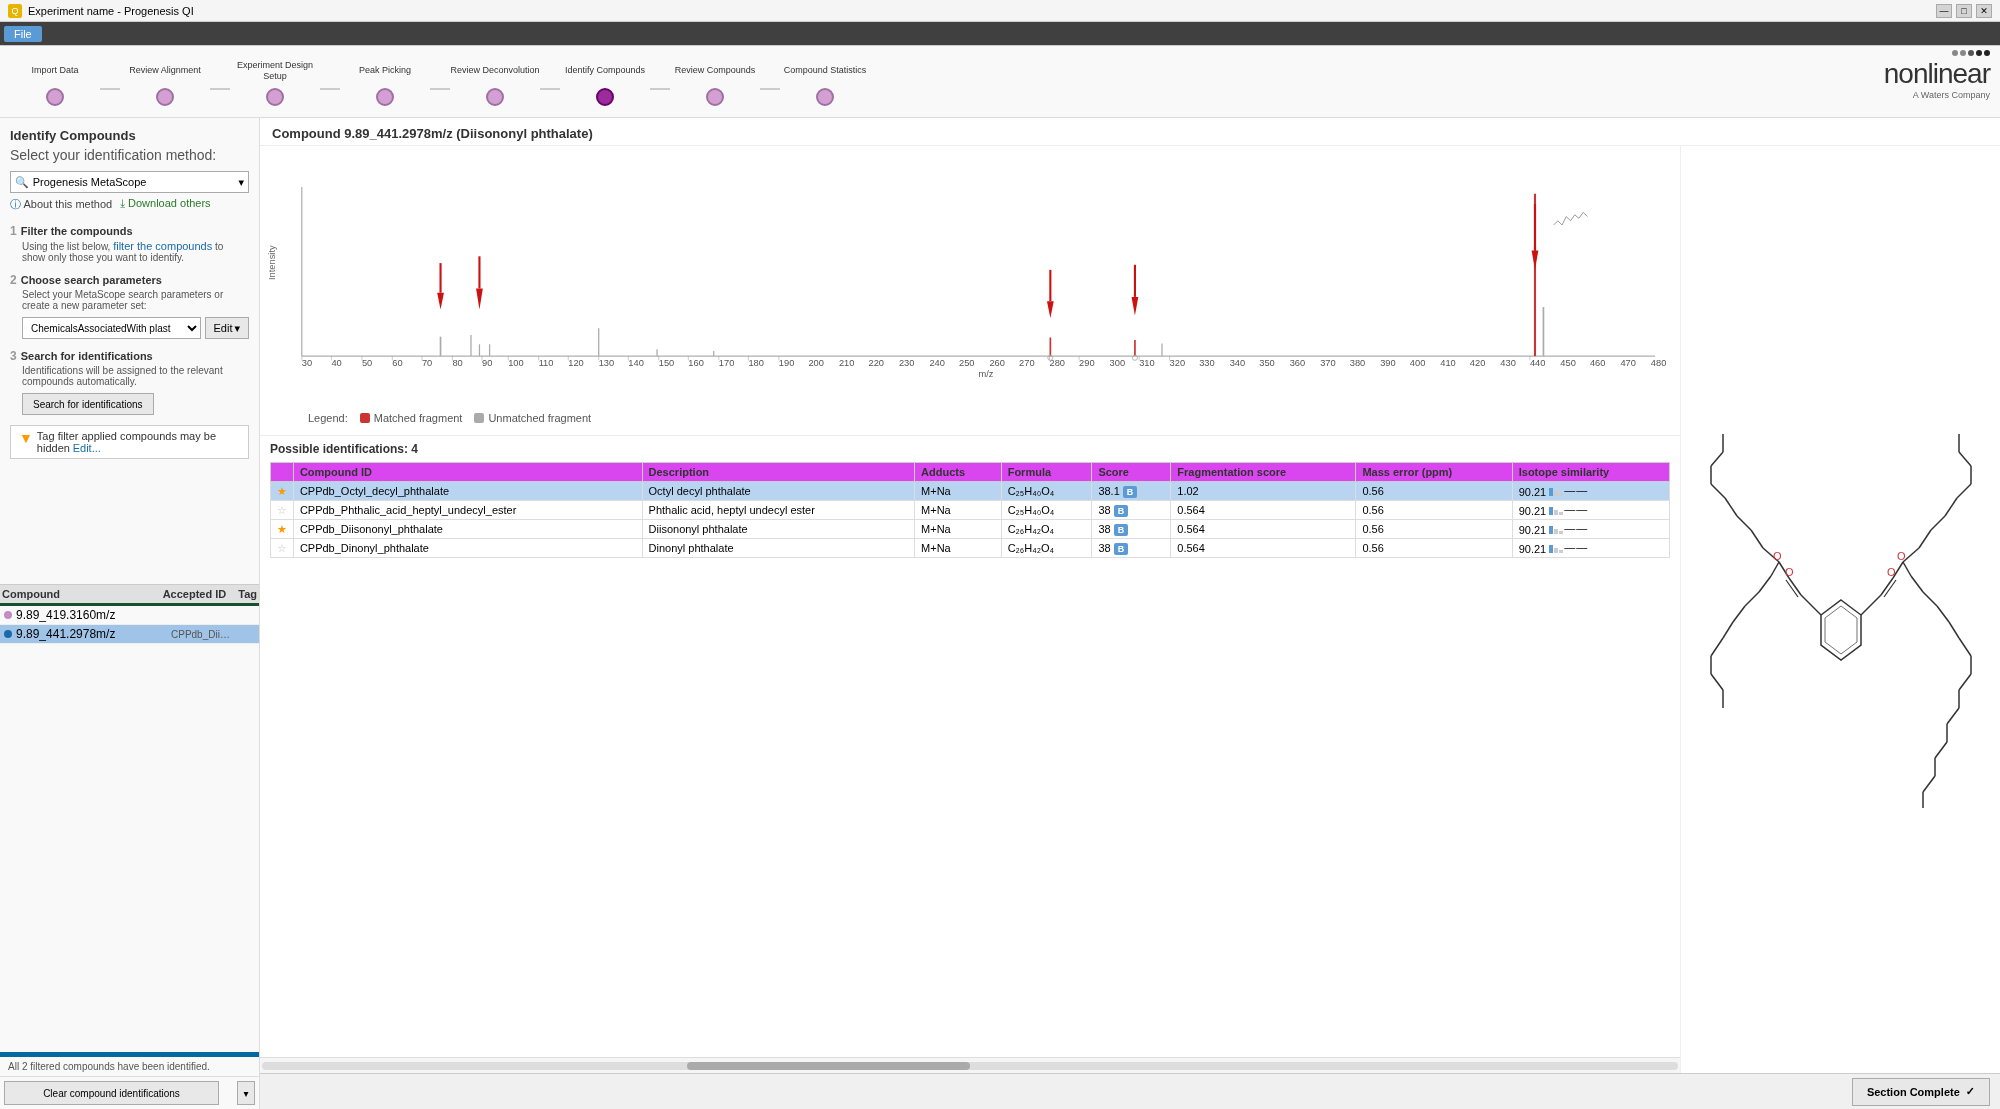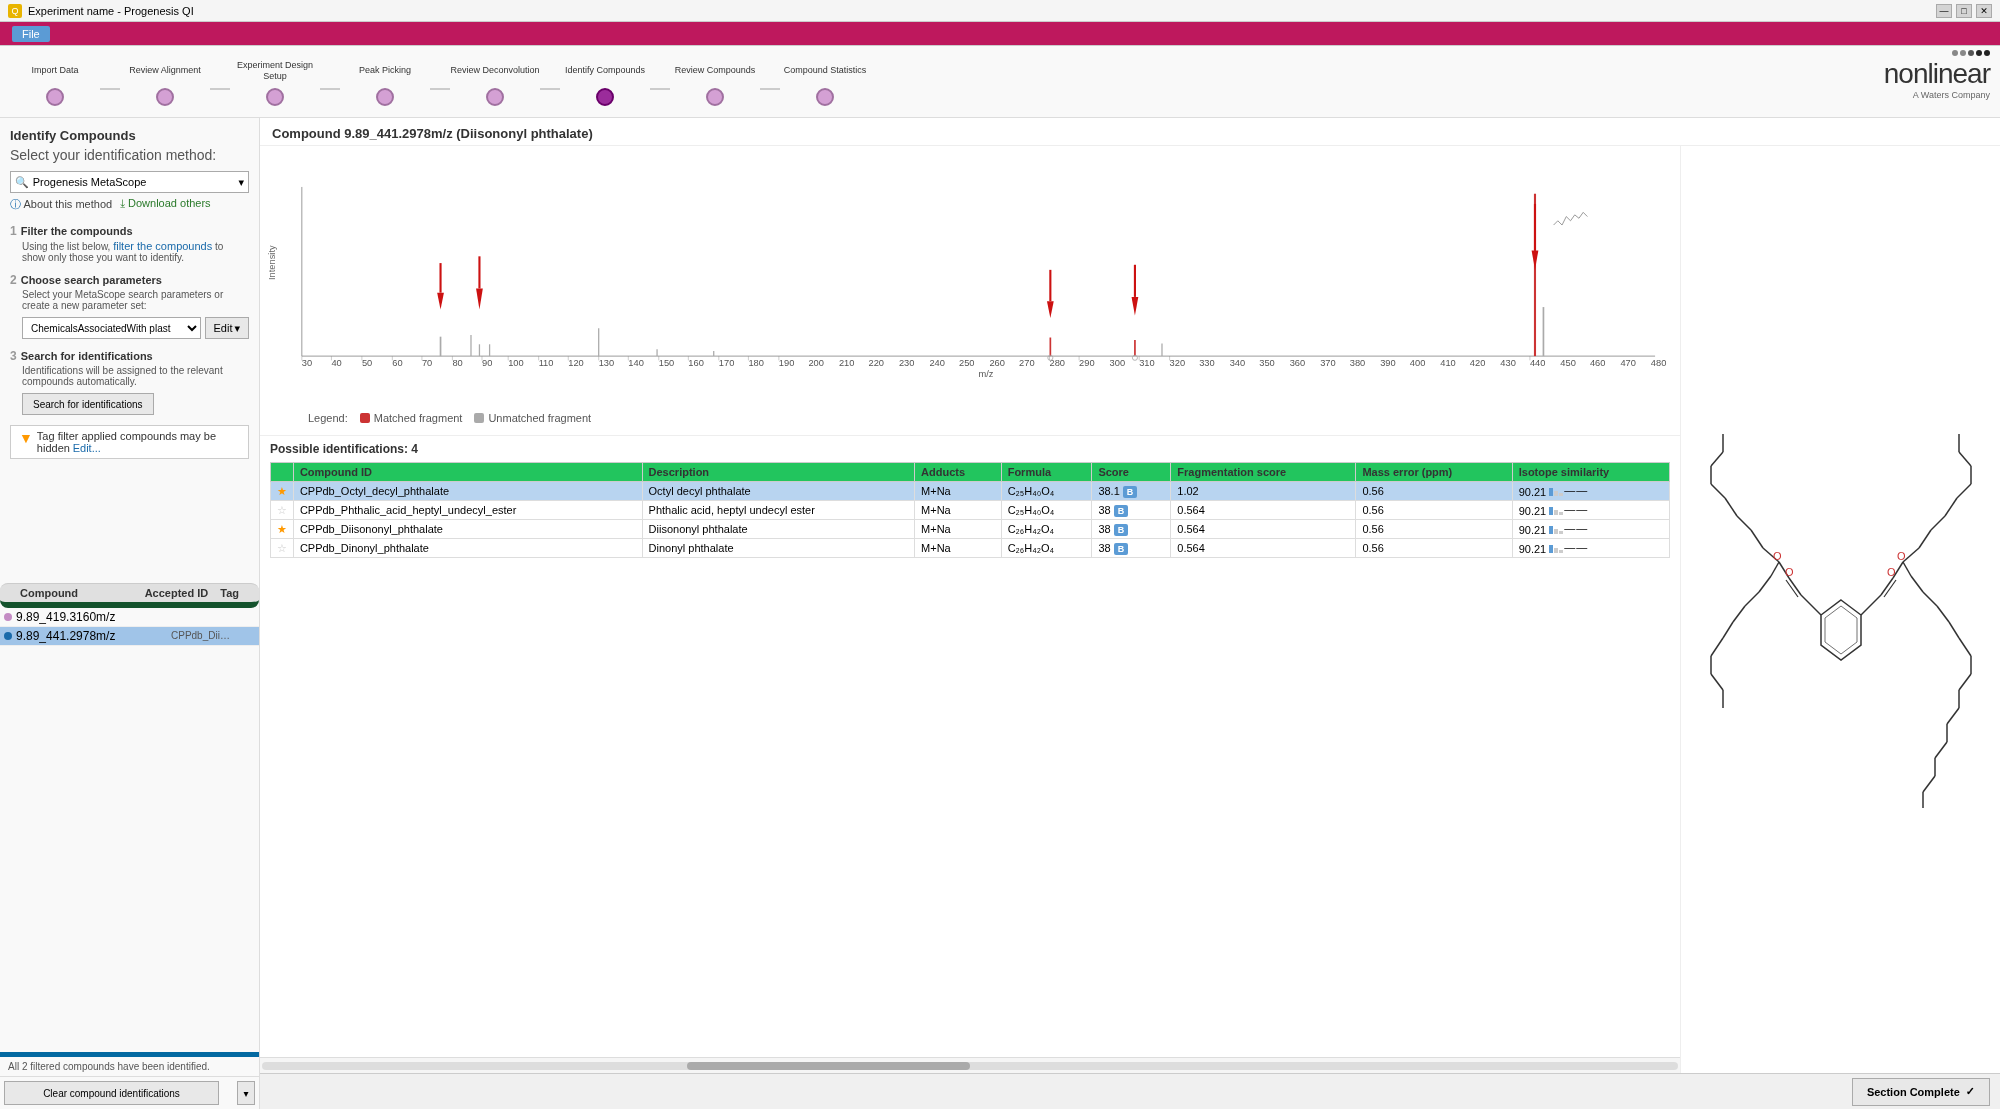--- a/index.html
+++ b/index.html
@@ -15,26 +15,26 @@
       padding: 0 8px;
       font-size: 11px;
     }
     .title-bar-icon { width: 14px; height: 14px; background: #e8b400; border-radius: 2px; margin-right: 6px; display: inline-block; font-size: 9px; color: white; text-align: center; line-height: 14px; }
     .title-bar-text { flex: 1; }
     .title-bar-controls { display: flex; gap: 4px; }
     .title-bar-btn { width: 16px; height: 14px; background: #d4d4d4; border: 1px solid #aaa; font-size: 9px; cursor: pointer; display: flex; align-items: center; justify-content: center; }
 
     
     .menu-bar {
-      background: #be185d;
+      background: #404040;
       border-bottom: 1px solid #ccc;
       height: 24px;
       display: flex;
       align-items: center;
-      padding: 0 12px;
+      padding: 0 4px;
     }
     .menu-item {
       padding: 2px 10px;
       cursor: pointer;
       background: #5b9bd5;
       color: white;
       border-radius: 2px;
       font-size: 11px;
     }
 
@@ -230,28 +230,27 @@
       gap: 4px;
     }
     .filter-icon { color: #f90; font-size: 14px; }
     .filter-text { font-size: 10px; color: #333; flex: 1; }
     .filter-edit { color: #1a6aaa; cursor: pointer; }
 
     
     .compound-list-header {
       background: #e0e0e0;
       border-top: 1px solid #ccc;
-      border-bottom: 6px solid #14532d;
-      padding: 3px 20px;
+      border-bottom: 3px solid #14532d;
+      padding: 3px 2px;
       display: flex;
       gap: 12px;
       font-size: 10px;
       font-weight: bold;
       color: #333;
-      border-radius: 8px;
     }
     .compound-list {
       overflow-y: auto;
       flex: 1;
     }
     .compound-row {
       display: flex;
       align-items: center;
       padding: 2px 4px;
       border-bottom: 1px solid #eee;
@@ -364,21 +363,21 @@
     .results-table-wrapper {
       overflow-y: auto;
       flex: 1;
     }
     .results-table {
       width: 100%;
       border-collapse: collapse;
       font-size: 10px;
     }
     .results-table th {
-      background: #22c55e;
+      background: #d946ef;
       border: 1px solid #ccc;
       padding: 3px 6px;
       text-align: left;
       font-weight: bold;
       color: #333;
       white-space: nowrap;
     }
     .results-table td {
       border: 1px solid #ddd;
       padding: 2px 6px;

